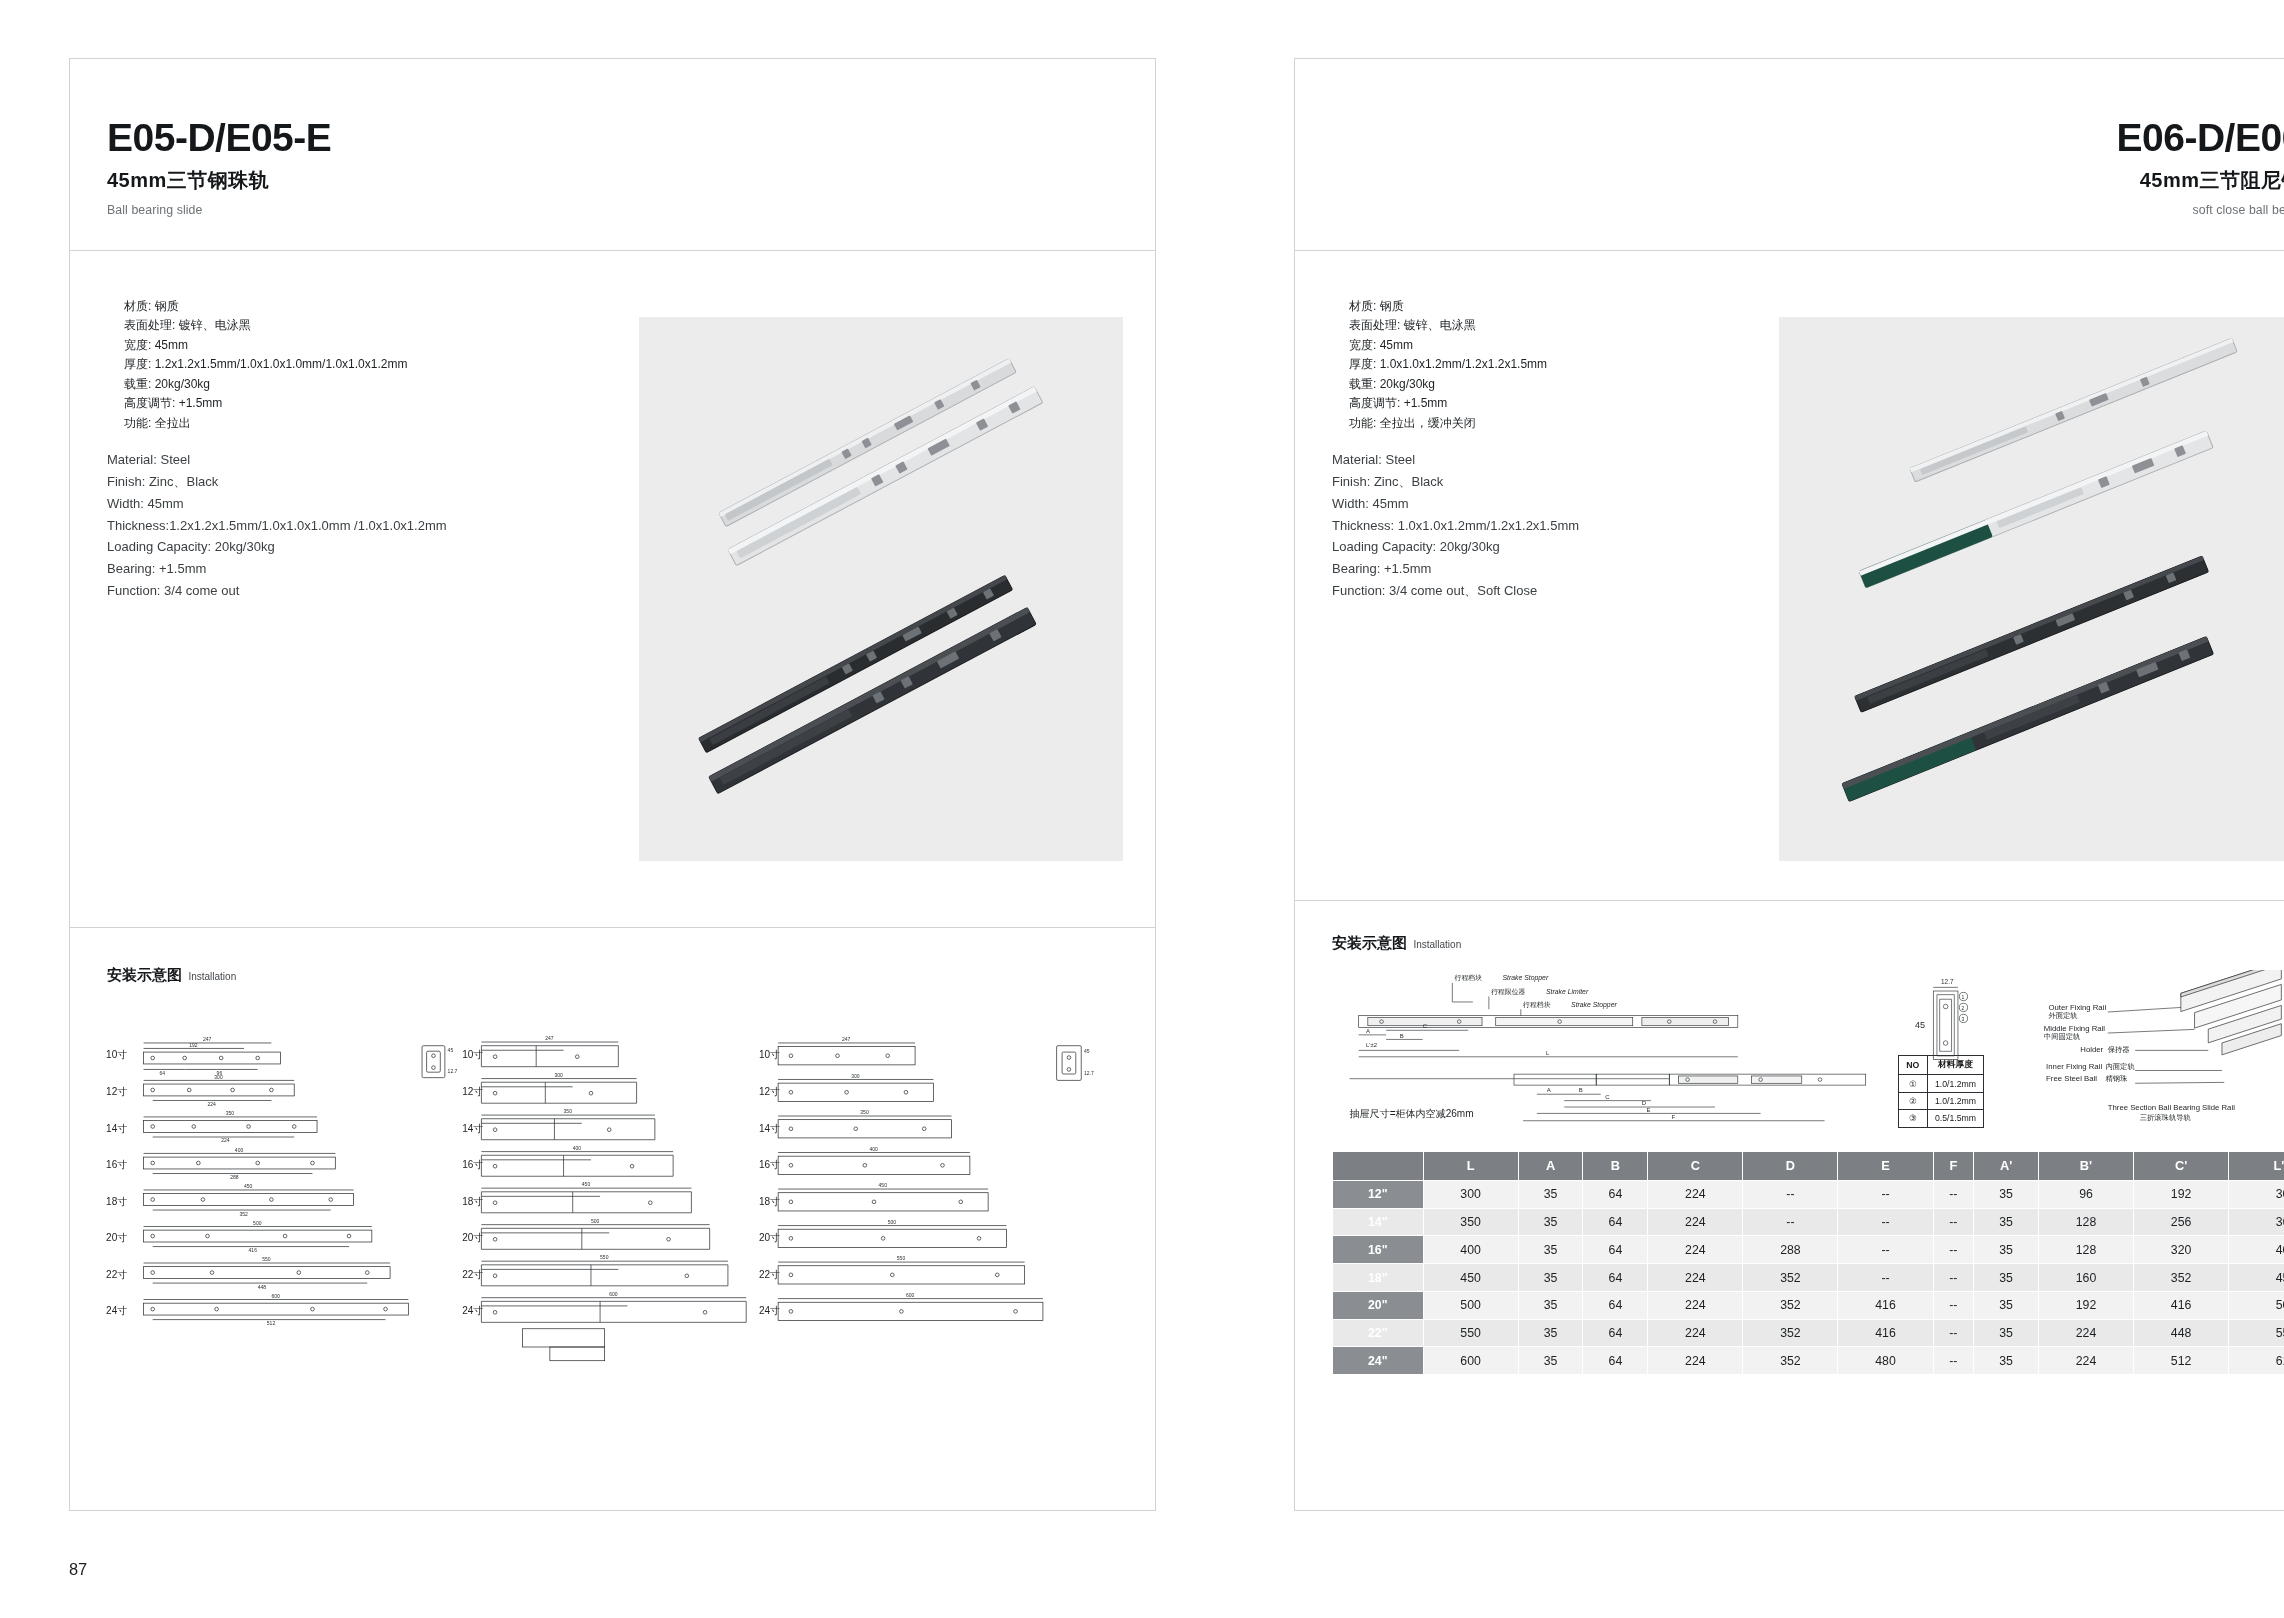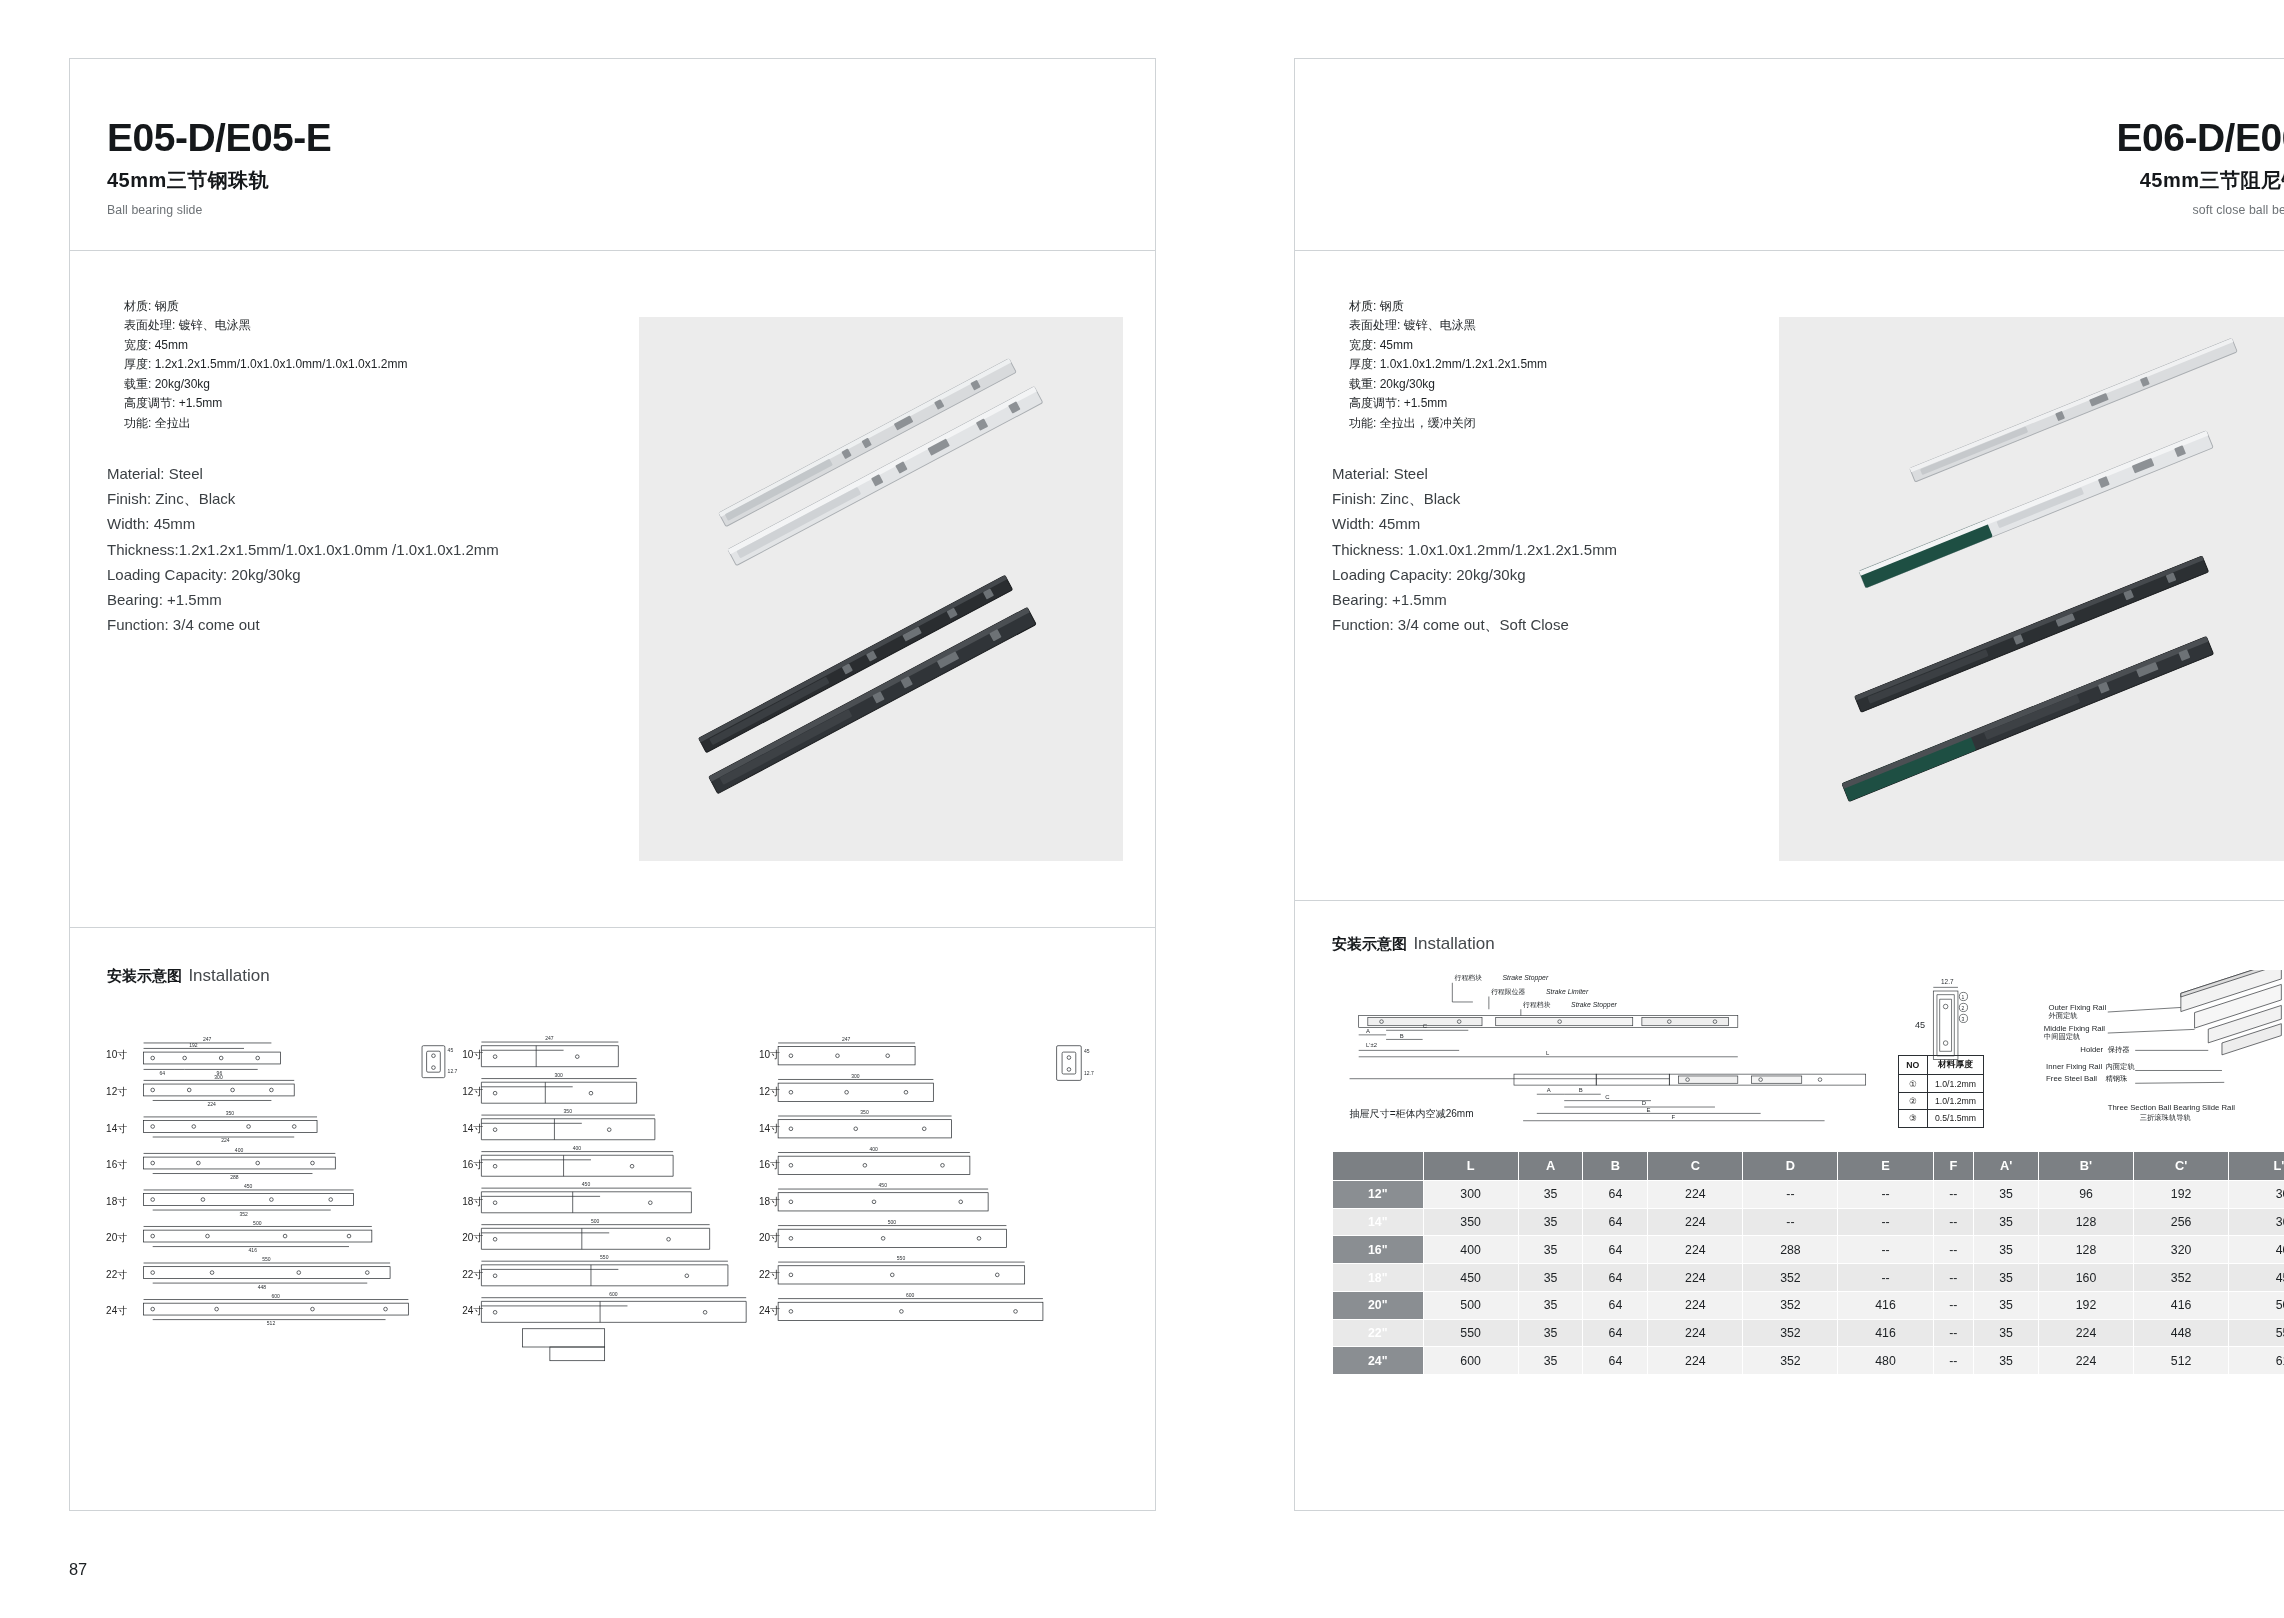--- a/index.html
+++ b/index.html
@@ -44,37 +44,37 @@
   .title-en {
     font-size:12.3px; color:#6d7276; margin-top:9px; letter-spacing:0.1px;
   }
 
   
   .spec {
     position:absolute; left:37px; top:238px; width:457px;
     font-size:12px; line-height:1.62; color:#1d2124;
   }
   .spec .cn-lines div { white-space:nowrap;margin-left:17px; }
-  .spec .en-lines { margin-top:28px; color:#3a3f43; font-size:15px; line-height:1.68; }
+  .spec .en-lines { margin-top:16px; color:#3a3f43; font-size:13px; line-height:1.68; }
 
   
   .photobox {
     position:absolute; background:#ececec;
   }
   .photobox.left { left:569px; top:258px; width:484px; height:544px; }
   .photobox.right { left:484px; top:258px; width:569px; height:544px; }
 
   
   .inst-hdr {
     position:absolute; left:0; width:100%; border-top:1.4px solid #cfd3d6;
   }
   .inst-title {
     position:absolute; font-size:15px; font-weight:bold; color:#15181b;
   }
-  .inst-title span.en { font-weight:normal; font-size:17px; color:#44484c; margin-left:6.4px; }
+  .inst-title span.en { font-weight:normal; font-size:10px; color:#44484c; margin-left:6.4px; }
 
   
   .drawgrid { position:absolute; }
 
   
   .tbl {
     position:absolute; left:37px; top:1092px; width:1012px;
     border-collapse:collapse; font-size:12.3px;
   }
   .tbl th, .tbl td {

